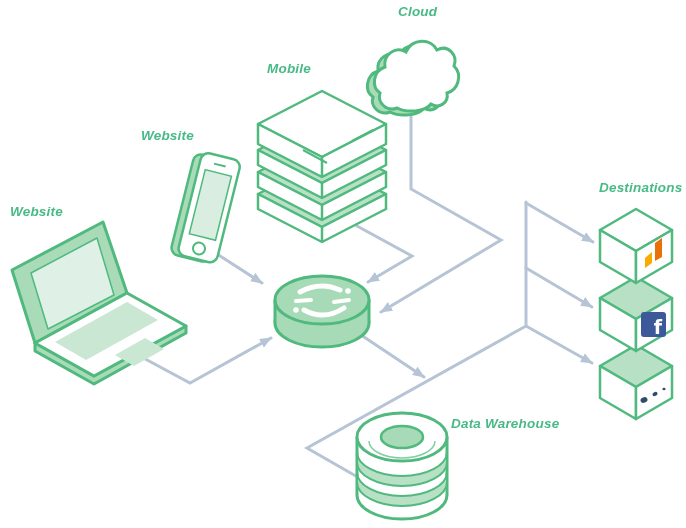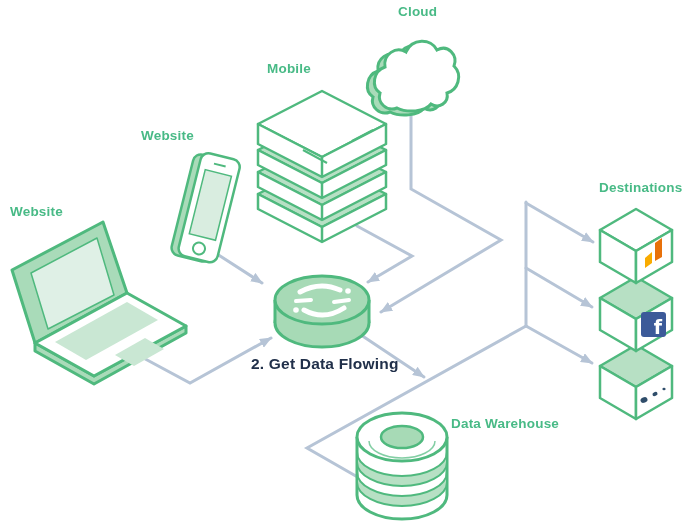--- a/index.html
+++ b/index.html
@@ -2,21 +2,21 @@
 <html><head>
 <meta charset="utf-8">
 <style>
   html,body{margin:0;padding:0;background:#ffffff;}
   .stage{
     position:relative;width:686px;height:528px;background:#ffffff;
     overflow:hidden;font-family:"Liberation Sans",sans-serif;
   }
   .stage svg{position:absolute;left:0;top:0;}
   .lbl{position:absolute;font-weight:bold;white-space:nowrap;line-height:1.15;}
-  .lbl-green{color:#48BA86;font-size:13.5px;letter-spacing:.2px;}
+  .lbl-green{color:#48BA86;font-size:13.5px;letter-spacing:.2px;font-style:italic;}
   .lbl-navy{color:#21304A;font-size:15.5px;letter-spacing:.2px;}
 </style>
 </head>
 <body>
 
 <div class="stage">
 
 <svg width="686" height="528" viewBox="0 0 686 528">
   <defs>
     <marker id="arw" viewBox="0 0 12 10" refX="11" refY="5" markerWidth="12" markerHeight="10" orient="auto" markerUnits="userSpaceOnUse">
@@ -144,16 +144,15 @@
       </g>
     </g>
   </g>
 </svg>
 
 <div class="lbl lbl-green" style="left:10px;top:204px">Website</div>
 <div class="lbl lbl-green" style="left:141px;top:128px">Website</div>
 <div class="lbl lbl-green" style="left:267px;top:61px">Mobile</div>
 <div class="lbl lbl-green" style="left:398px;top:4px">Cloud</div>
 <div class="lbl lbl-green" style="left:599px;top:180px">Destinations</div>
-<div class="lbl lbl-navy" style="left:251px;top:355px">2. Get Data Flowing</div>
 <div class="lbl lbl-green" style="left:451px;top:416px">Data Warehouse</div>
 
 </div>
 
 </body></html>

